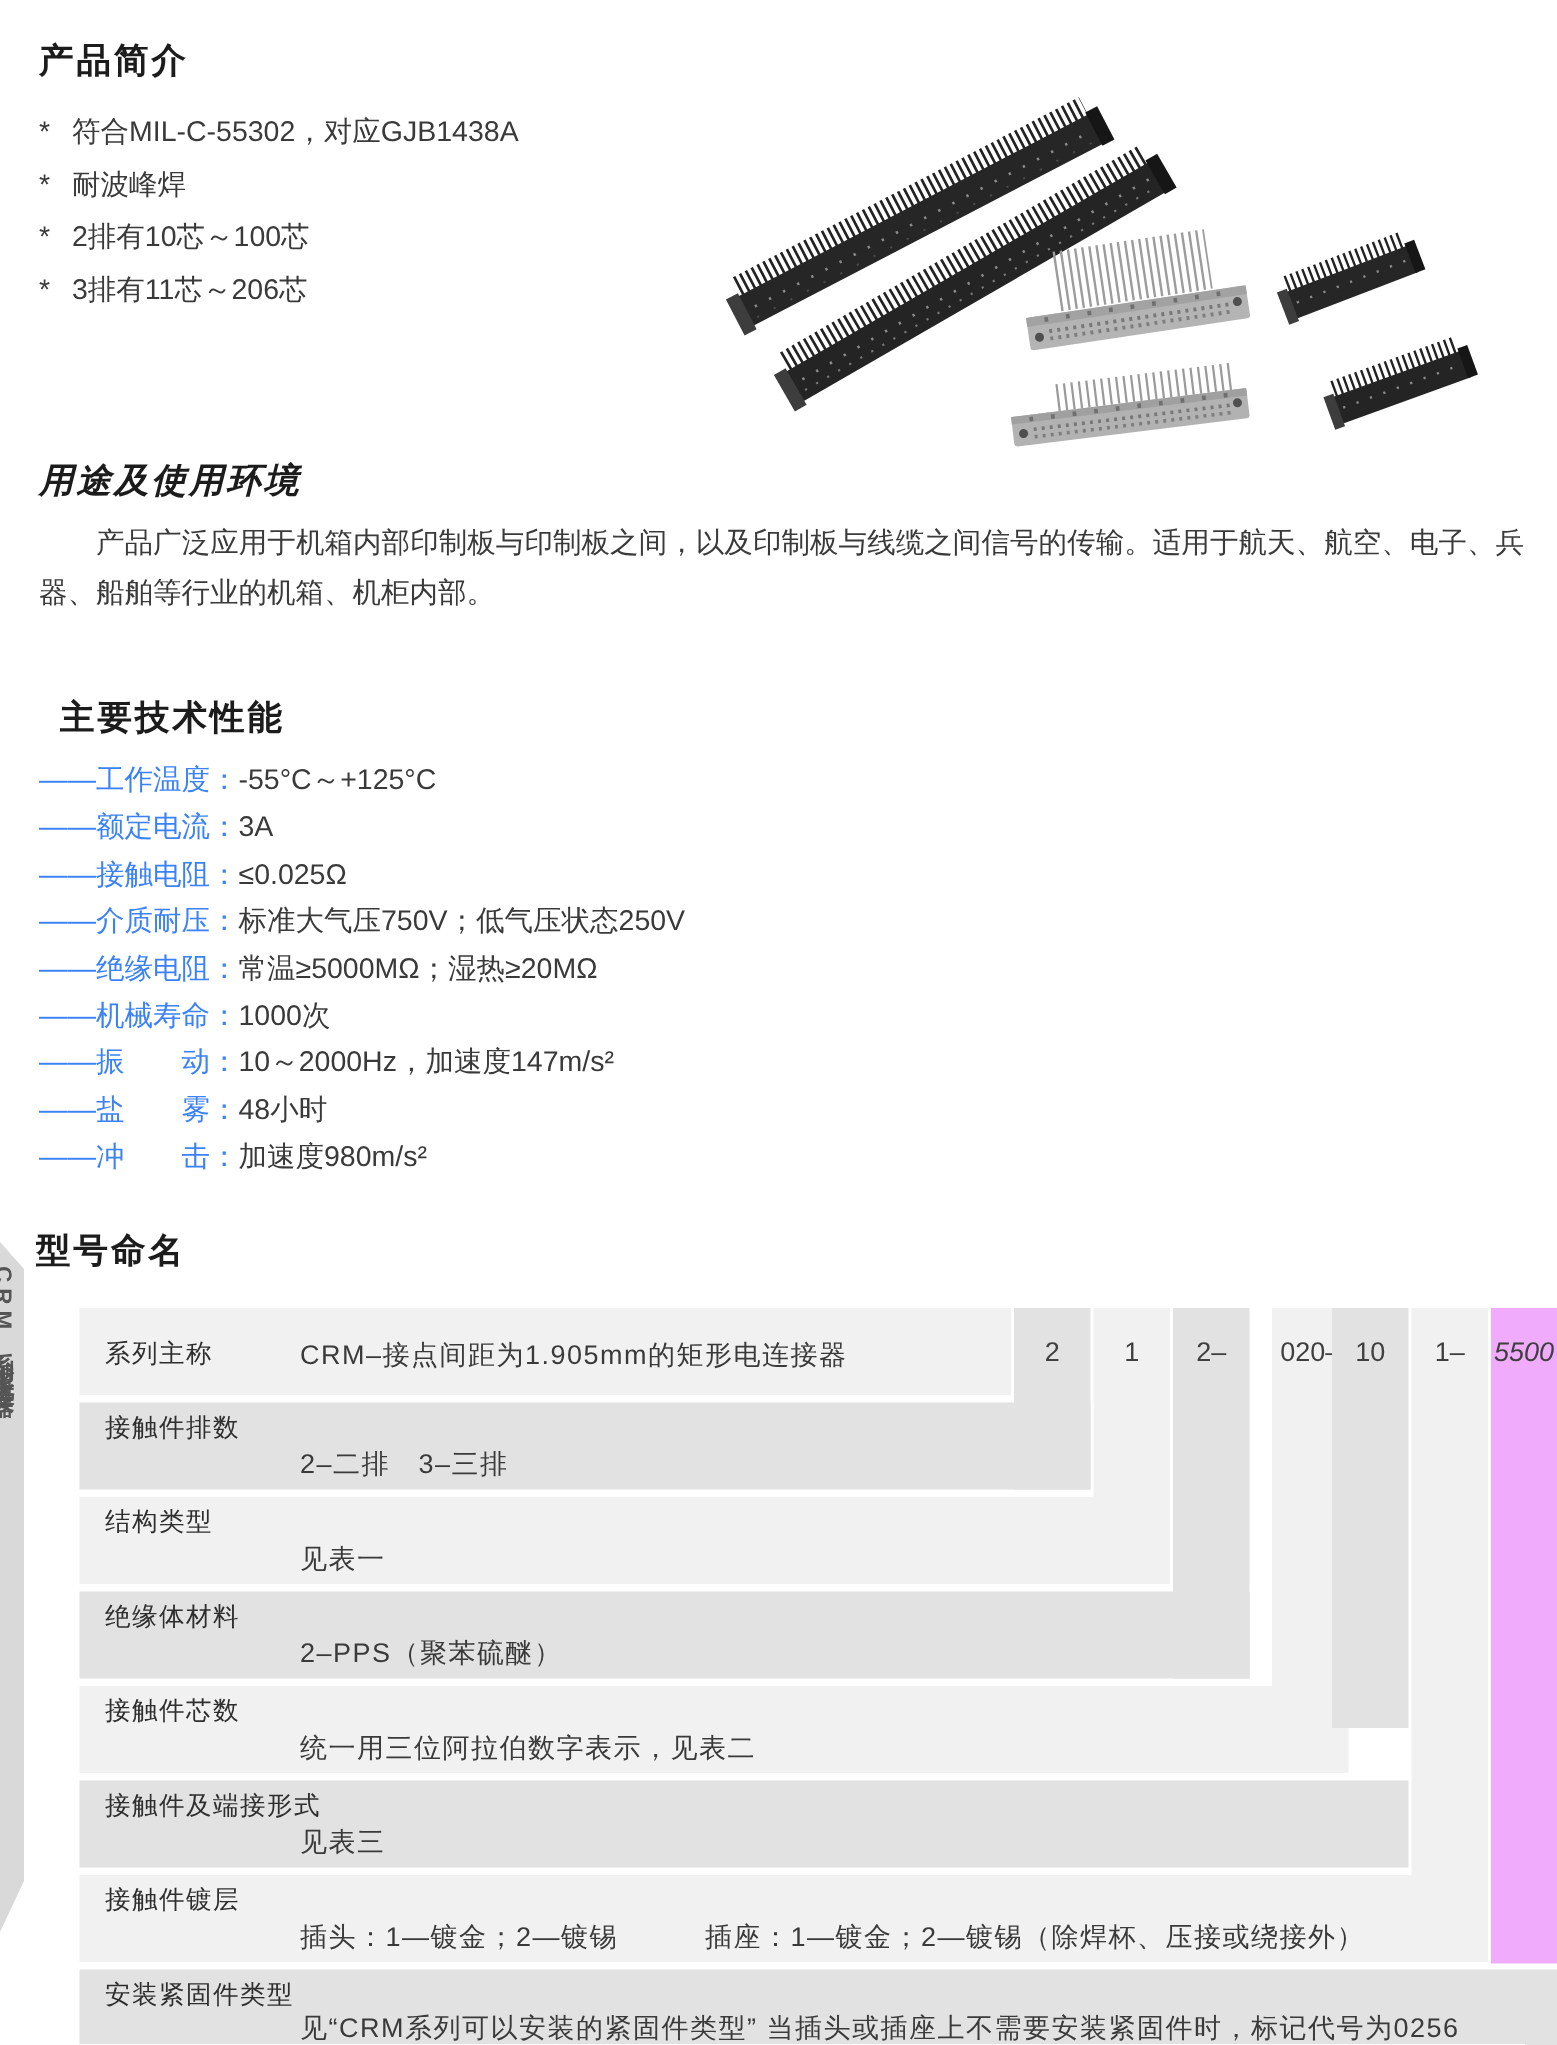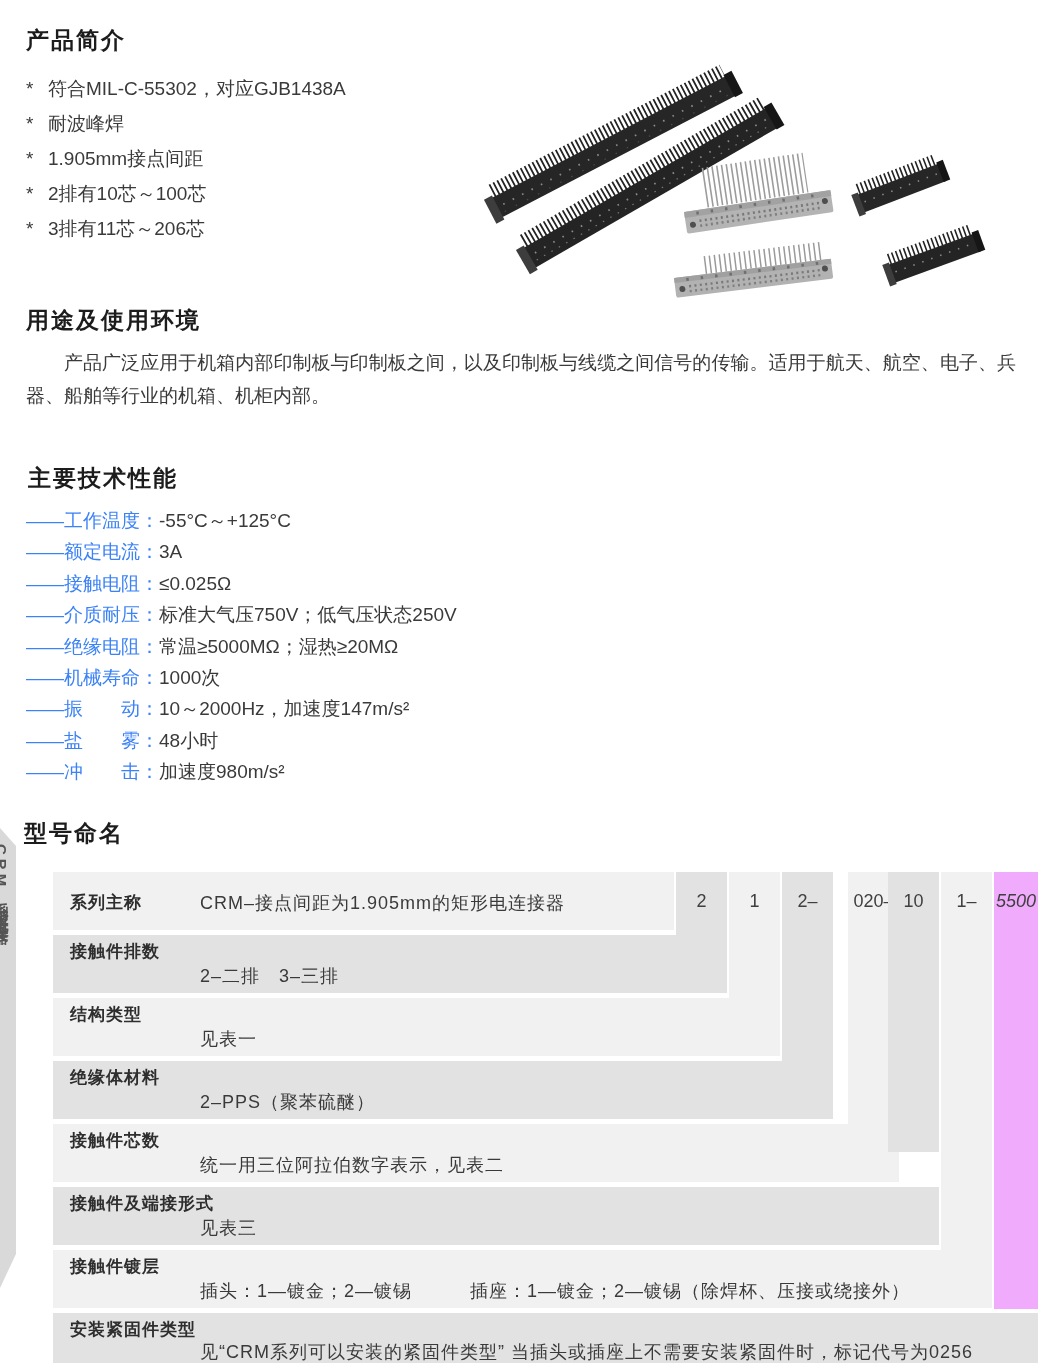--- a/index.html
+++ b/index.html
@@ -19,21 +19,21 @@
     position:absolute;left:26px;top:346px;width:990px;font-size:19px;line-height:33px;
     text-indent:38px;color:#3a3a3a;text-align:justify;
   }
   
   .spec-list{position:absolute;left:26px;top:505px;}
   .spec-line{font-size:19px;line-height:31.4px;white-space:nowrap;color:#3a3a3a;}
   .spec-label{color:#3b82f6;}
   
   .band{position:absolute;}
   .row-label{
-    position:absolute;font-size:17px;font-weight:bold;color:#2e2e2e;white-space:nowrap;letter-spacing:1px;
+    position:absolute;font-size:17px;font-weight:normal;color:#2e2e2e;white-space:nowrap;letter-spacing:1px;
   }
   .row-desc{
     position:absolute;left:200px;font-size:18px;color:#3a3a3a;white-space:nowrap;letter-spacing:1px;
   }
   .code-cell{
     position:absolute;text-align:center;font-size:18px;color:#3f3f3f;
   }
   .code-cell span{display:inline-block;padding-top:19px;}
   
   .edge-tab{
@@ -48,21 +48,20 @@
 </style>
 </head>
 <body>
 
 <div class="page">
 
   <div class="sec-title" style="left:26px;top:25px;">产品简介</div>
   <div class="bullets">
     <div class="bullet-line"><span class="bullet-mark">*</span><span>符合MIL-C-55302，对应GJB1438A</span></div>
     <div class="bullet-line"><span class="bullet-mark">*</span><span>耐波峰焊</span></div>
-    <div class="bullet-line"><span class="bullet-mark">*</span><span>1.905mm接点间距</span></div>
     <div class="bullet-line"><span class="bullet-mark">*</span><span>2排有10芯～100芯</span></div>
     <div class="bullet-line"><span class="bullet-mark">*</span><span>3排有11芯～206芯</span></div>
   </div>
 
   <div class="photos">
     <svg width="570" height="272" viewBox="0 0 570 272">
 
       <g transform="translate(24,162) rotate(-27.5)">
         <line x1="4" y1="-8" x2="264" y2="-8" stroke="#232323" stroke-width="14" stroke-dasharray="1.8,2.6"></line>
         <rect x="0" y="-2" width="268" height="22" fill="#262626"></rect>
@@ -114,24 +113,24 @@
       <g transform="translate(420,228) rotate(-20)">
         <line x1="3" y1="-6" x2="90" y2="-6" stroke="#232323" stroke-width="11" stroke-dasharray="1.6,2.6"></line>
         <rect x="0" y="-1" width="92" height="19" fill="#242424"></rect>
         <rect x="-5" y="-3" width="7" height="23" fill="#3d3d3d"></rect>
         <rect x="90" y="-3" width="7" height="21" fill="#161616"></rect>
         <line x1="5" y1="8" x2="88" y2="8" stroke="#8a8a8a" stroke-width="1.6" stroke-dasharray="1.5,8"></line>
       </g>
     </svg>
   </div>
 
-  <div class="sec-title" style="left:26px;top:305px;">用途及使用环境</div>
+  <div class="sec-title" style="left:26px;top:305px;font-style:italic;">用途及使用环境</div>
   <div class="usage-par">产品广泛应用于机箱内部印制板与印制板之间，以及印制板与线缆之间信号的传输。适用于航天、航空、电子、兵器、船舶等行业的机箱、机柜内部。</div>
 
-  <div class="sec-title" style="left:28px;top:463px;text-align:center;">主要技术性能</div>
+  <div class="sec-title" style="left:40px;top:463px;text-align:center;">主要技术性能</div>
   <div class="spec-list">
     <div class="spec-line"><span class="spec-label">——工作温度：</span><span>-55°C～+125°C</span></div>
     <div class="spec-line"><span class="spec-label">——额定电流：</span><span>3A</span></div>
     <div class="spec-line"><span class="spec-label">——接触电阻：</span><span>≤0.025Ω</span></div>
     <div class="spec-line"><span class="spec-label">——介质耐压：</span><span>标准大气压750V；低气压状态250V</span></div>
     <div class="spec-line"><span class="spec-label">——绝缘电阻：</span><span>常温≥5000MΩ；湿热≥20MΩ</span></div>
     <div class="spec-line"><span class="spec-label">——机械寿命：</span><span>1000次</span></div>
     <div class="spec-line"><span class="spec-label">——振　　动：</span><span>10～2000Hz，加速度147m/s²</span></div>
     <div class="spec-line"><span class="spec-label">——盐　　雾：</span><span>48小时</span></div>
     <div class="spec-line"><span class="spec-label">——冲　　击：</span><span>加速度980m/s²</span></div>

